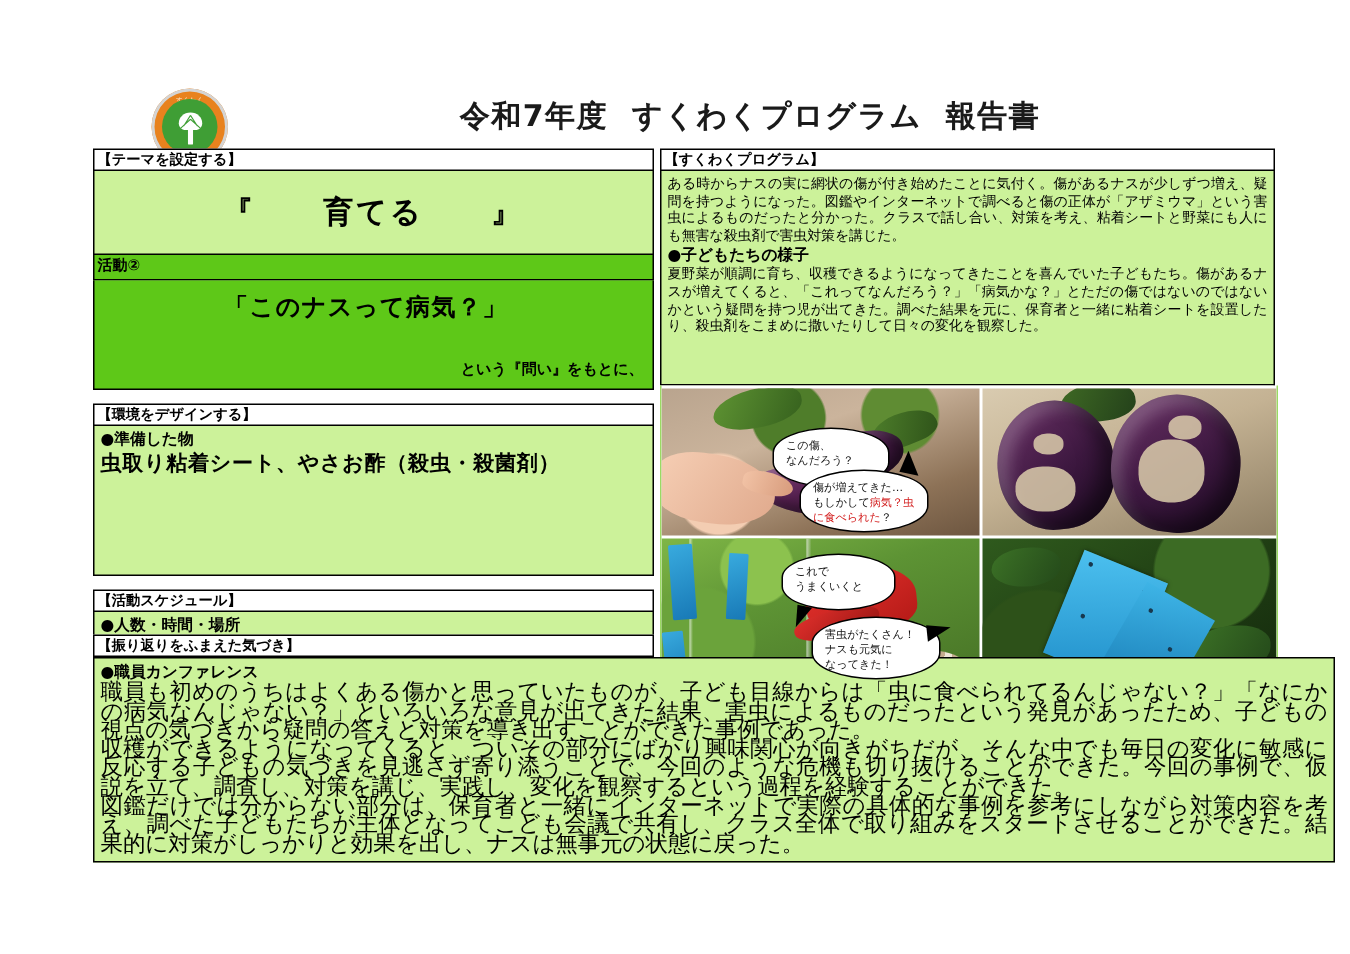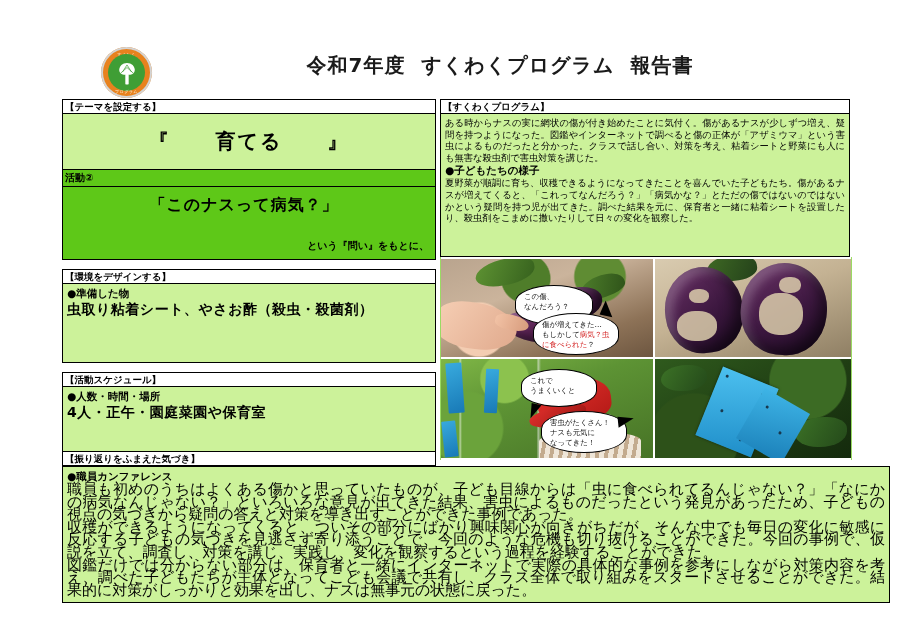--- a/index.html
+++ b/index.html
@@ -12,21 +12,21 @@
     height: 636px;
     font-family: "Liberation Sans", "DejaVu Sans", sans-serif;
     color: #000000;
     overflow: hidden;
     position: relative;
   }
 
   
   .header {
     position: absolute;
-    left: 0; top: 0;
+    left: 0; top: 12px;
     width: 728px; height: 96px;
   }
   .logo {
     position: absolute;
     left: 101px; top: 47px;
     width: 51px; height: 51px;
     border-radius: 50%;
     background: #e8821e;
     box-shadow: inset 0 0 0 2px #d4d4d4;
     overflow: hidden;
@@ -398,21 +398,21 @@
     right: -8px; top: 4px;
     border-top: 3px solid transparent;
     border-bottom: 8px solid transparent;
     border-left: 16px solid #000;
     transform: rotate(-6deg);
   }
 
   
   .bottom {
     position: absolute;
-    left: 0; top: 352px; width: 828px;
+    left: 0; top: 324px; width: 828px;
   }
   .bottom .para { font-size: 15px; line-height: 12.6px; }
 </style>
 </head>
 <body>
 
 <div class="header">
 
   <div class="logo">
     <div class="logo-arc-top">すくわく</div>
@@ -438,21 +438,21 @@
     <div class="panel g-light theme-title">『     育てる     』</div>
     <div class="activity-tag g-bright">活動②</div>
     <div class="question-box g-bright">
       <div class="question-main">「このナスって病気？」</div>
       <div class="question-sub">という『問い』をもとに、</div>
     </div>
 
     <div style="height:9px"></div>
 
     <div class="sec-head">【環境をデザインする】</div>
-    <div class="body-box" style="height:79px">
+    <div class="body-box" style="height:100px">
       <div class="bullet-head">●準備した物</div>
       <div class="big-line">虫取り粘着シート、やさお酢（殺虫・殺菌剤）</div>
     </div>
 
     <div style="height:9px"></div>
 
     <div class="sec-head">【活動スケジュール】</div>
     <div class="body-box" style="height:79px">
       <div class="bullet-head">●人数・時間・場所</div>
       <div class="big-line">4人・正午・園庭菜園や保育室</div>

